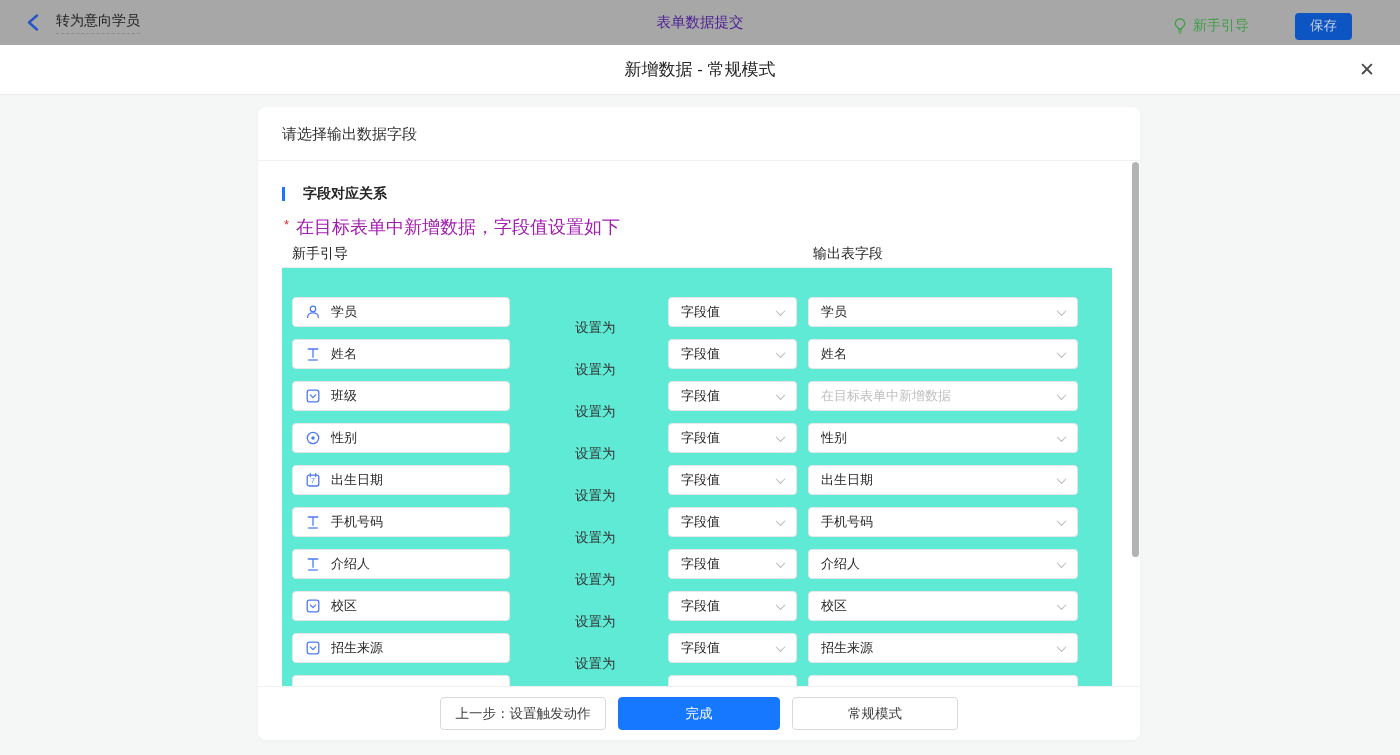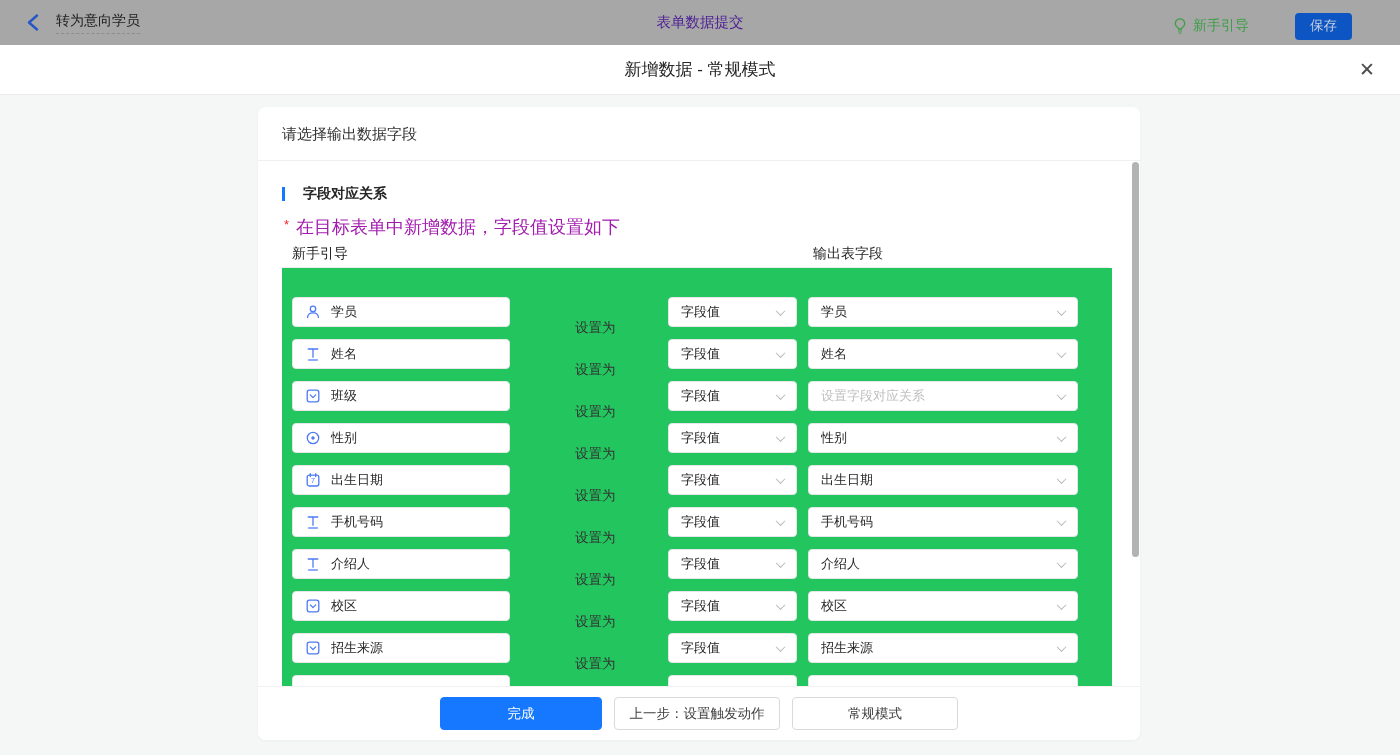--- a/index.html
+++ b/index.html
@@ -46,21 +46,21 @@
   .note-line { position:absolute; left:26px; top:108px; display:flex; align-items:flex-start; }
   .req-mark { color:#f5222d; font-size:13px; margin-right:7px; margin-top:2px; }
   .note-text { font-size:18px; color:#a21caf; }
 
   .col-left { position:absolute; left:34px; top:138px; font-size:14px; color:#262626; }
   .col-right { position:absolute; left:555px; top:138px; font-size:14px; color:#262626; }
   .col-sep { position:absolute; left:24px; top:160px; width:828px; height:0;
     border-top:1px solid #ececec; }
 
   .rows-area { position:absolute; left:24px; top:161px; width:830px; bottom:0;
-    background:#22c55e; padding-top:29px; overflow:hidden; }
+    background:#5eead4; padding-top:29px; overflow:hidden; }
   .map-row { display:flex; align-items:center; height:30px; margin-bottom:12px; }
   .field-box { margin-left:10px; width:218px; height:30px; background:#fff;
     border:1px solid #e4e6e8; border-radius:4px; display:flex; align-items:center;
     padding-left:12px; }
   .f-icon { width:16px; height:16px; display:flex; align-items:center; justify-content:center; }
   .f-label { margin-left:10px; font-size:13px; color:#262626; }
   .setas { width:42px; margin-left:65px; font-size:13.5px; color:#333; text-align:left;margin-top:32px; }
   .dd { height:30px; background:#fff; border:1px solid #e4e6e8; border-radius:4px;
     display:flex; align-items:center; justify-content:space-between;
     padding:0 12px; cursor:pointer; }
@@ -186,21 +186,21 @@
               </svg>
             </span>
       <span class="f-label">班级</span>
     </div>
     <span class="setas">设置为</span>
     <div class="dd dd-mid">
       <span class="dd-text">字段值</span>
       <span class="chev"></span>
     </div>
     <div class="dd dd-out">
-      <span class="dd-text ph">设置字段对应关系</span>
+      <span class="dd-text ph">在目标表单中新增数据</span>
       <span class="chev"></span>
     </div>
   </div>
 
   <div class="map-row">
     <div class="field-box">
       <span class="f-icon">
               <svg width="16" height="16" viewBox="0 0 16 16">
                 <circle cx="8" cy="8" r="5.7" fill="none" stroke="#4d7bf3" stroke-width="1.3" stroke-linecap="round" stroke-linejoin="round"></circle>
                 <circle cx="8" cy="8" r="1.7" fill="#4d7bf3"></circle>
@@ -336,20 +336,20 @@
       <span class="chev"></span>
     </div>
     <div class="dd dd-out">
       <span class="dd-text"></span>
       <span class="chev"></span>
     </div>
   </div>
 </div>
 
     <div class="card-footer">
+      <button class="btn btn-prev">上一步：设置触发动作</button>
       <button class="btn btn-primary">完成</button>
-      <button class="btn btn-prev">上一步：设置触发动作</button>
       <button class="btn btn-other">常规模式</button>
     </div>
 
     <div class="scroll-thumb"></div>
   </div>
 </div>
 
 </body></html>

